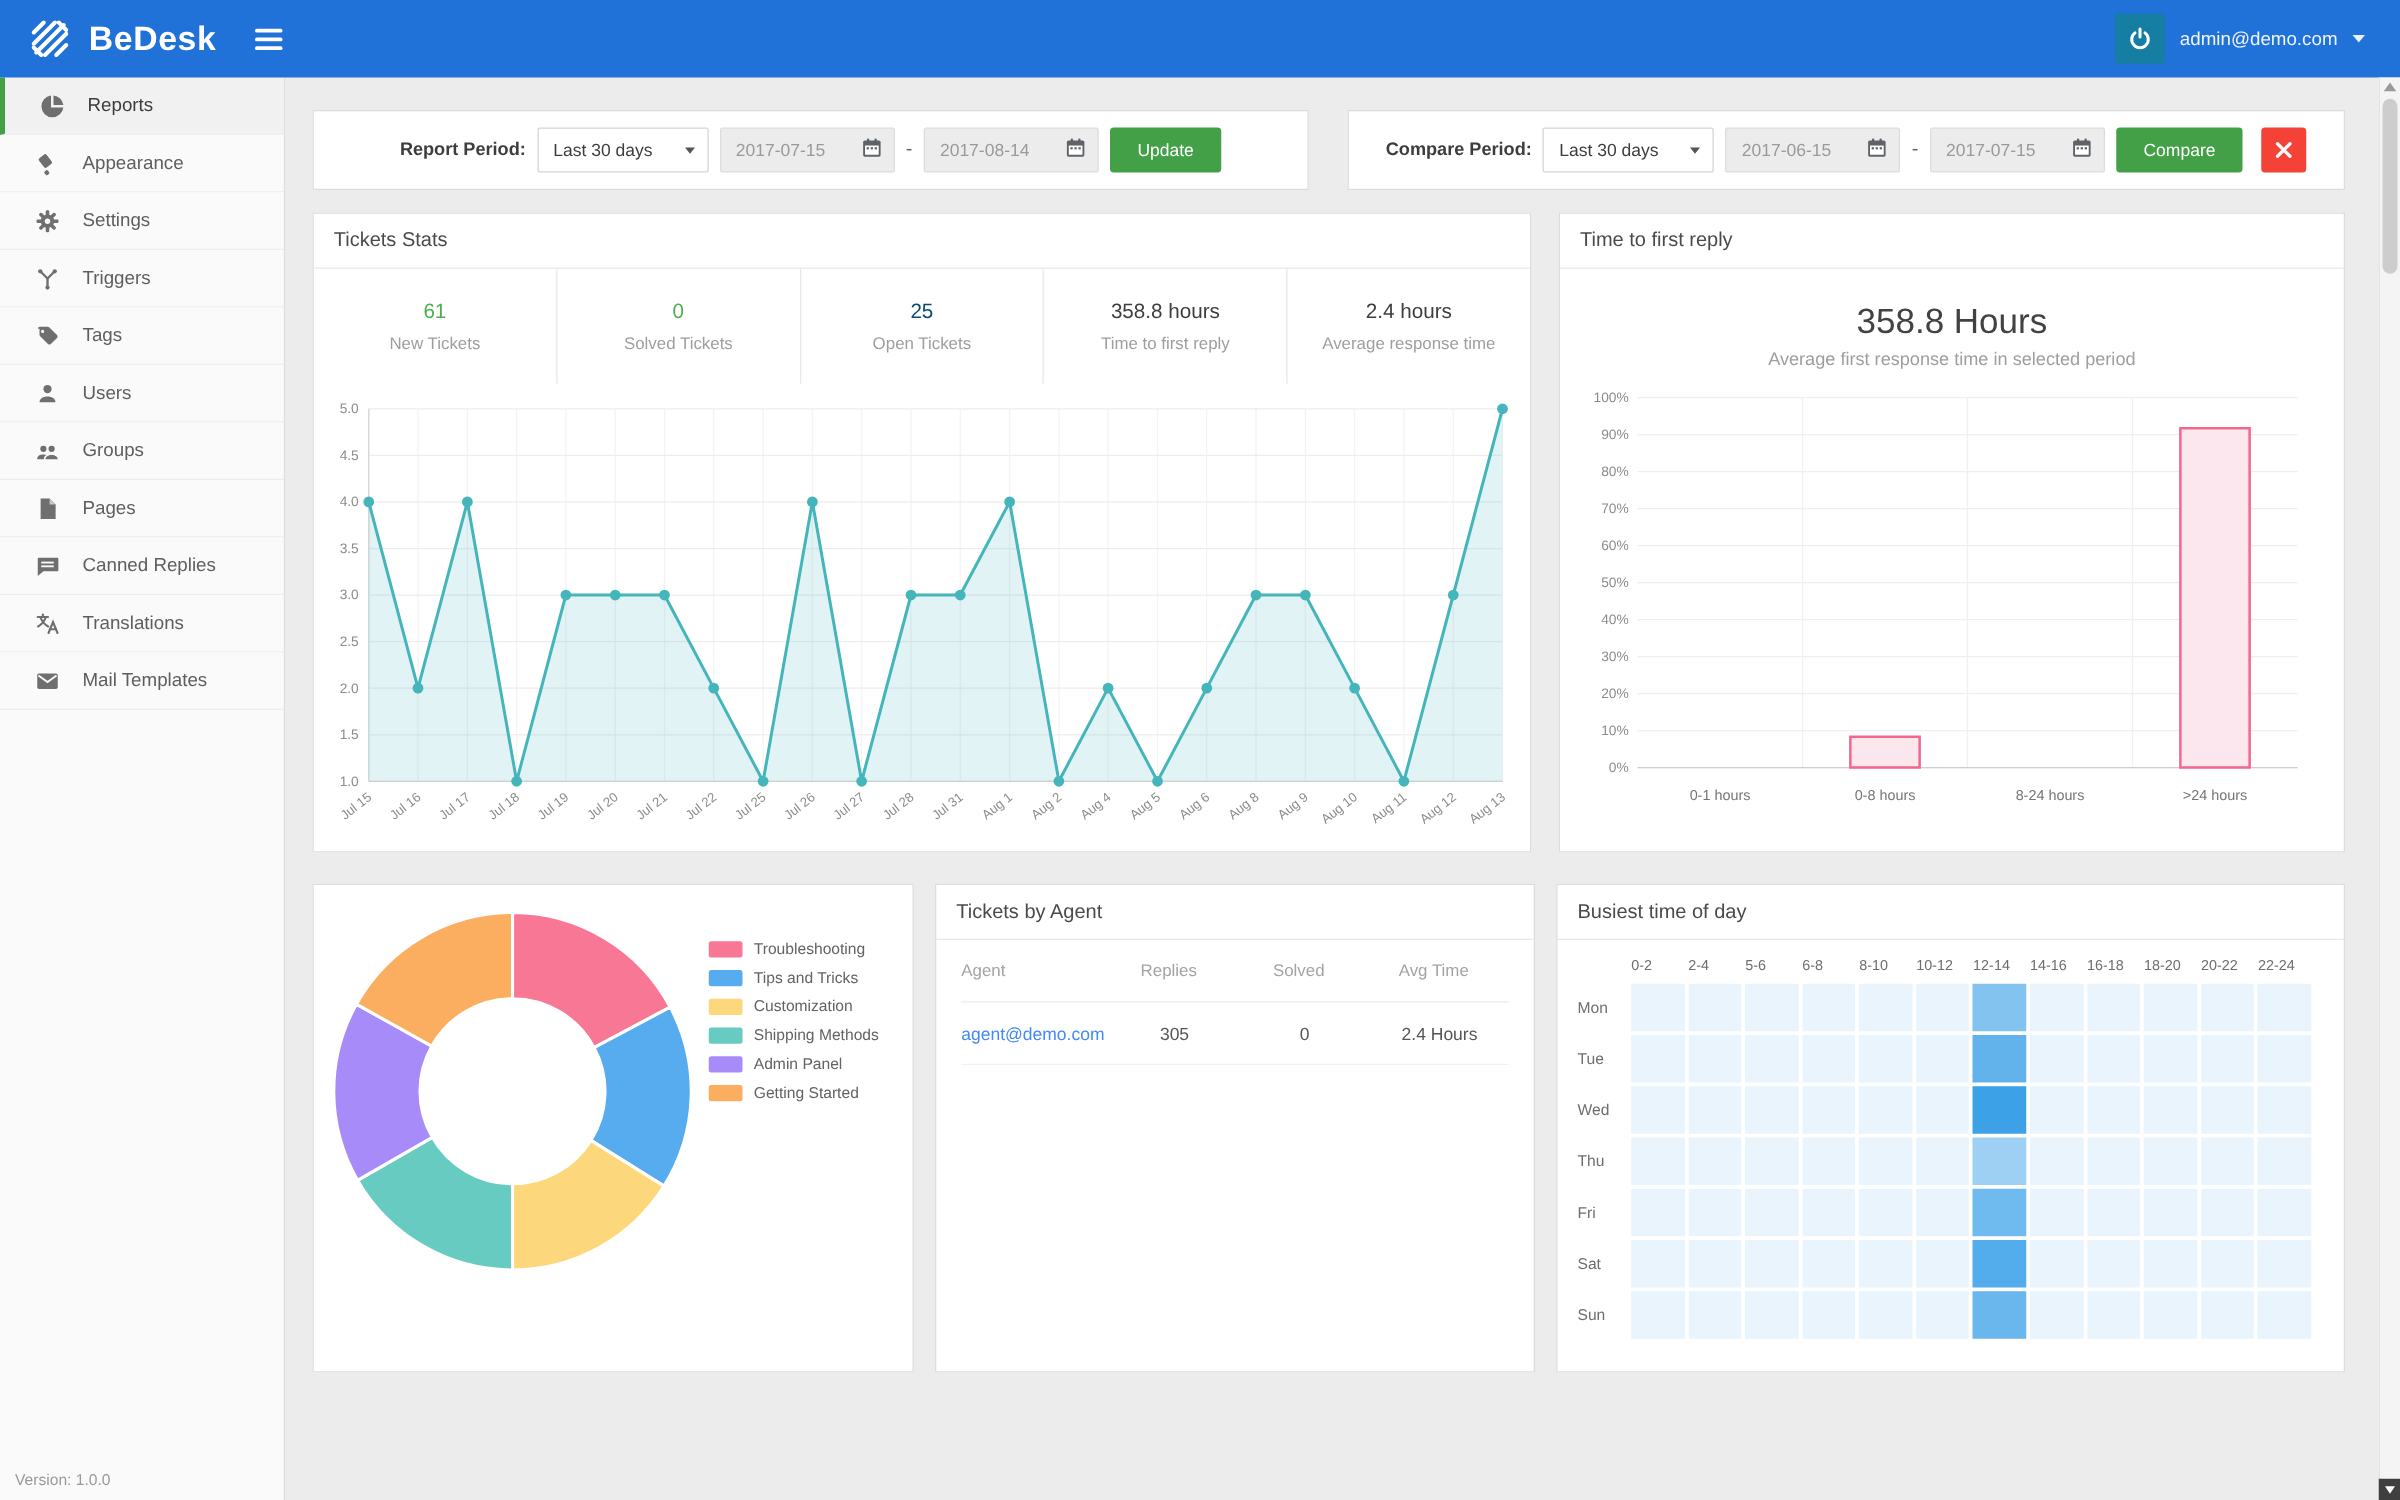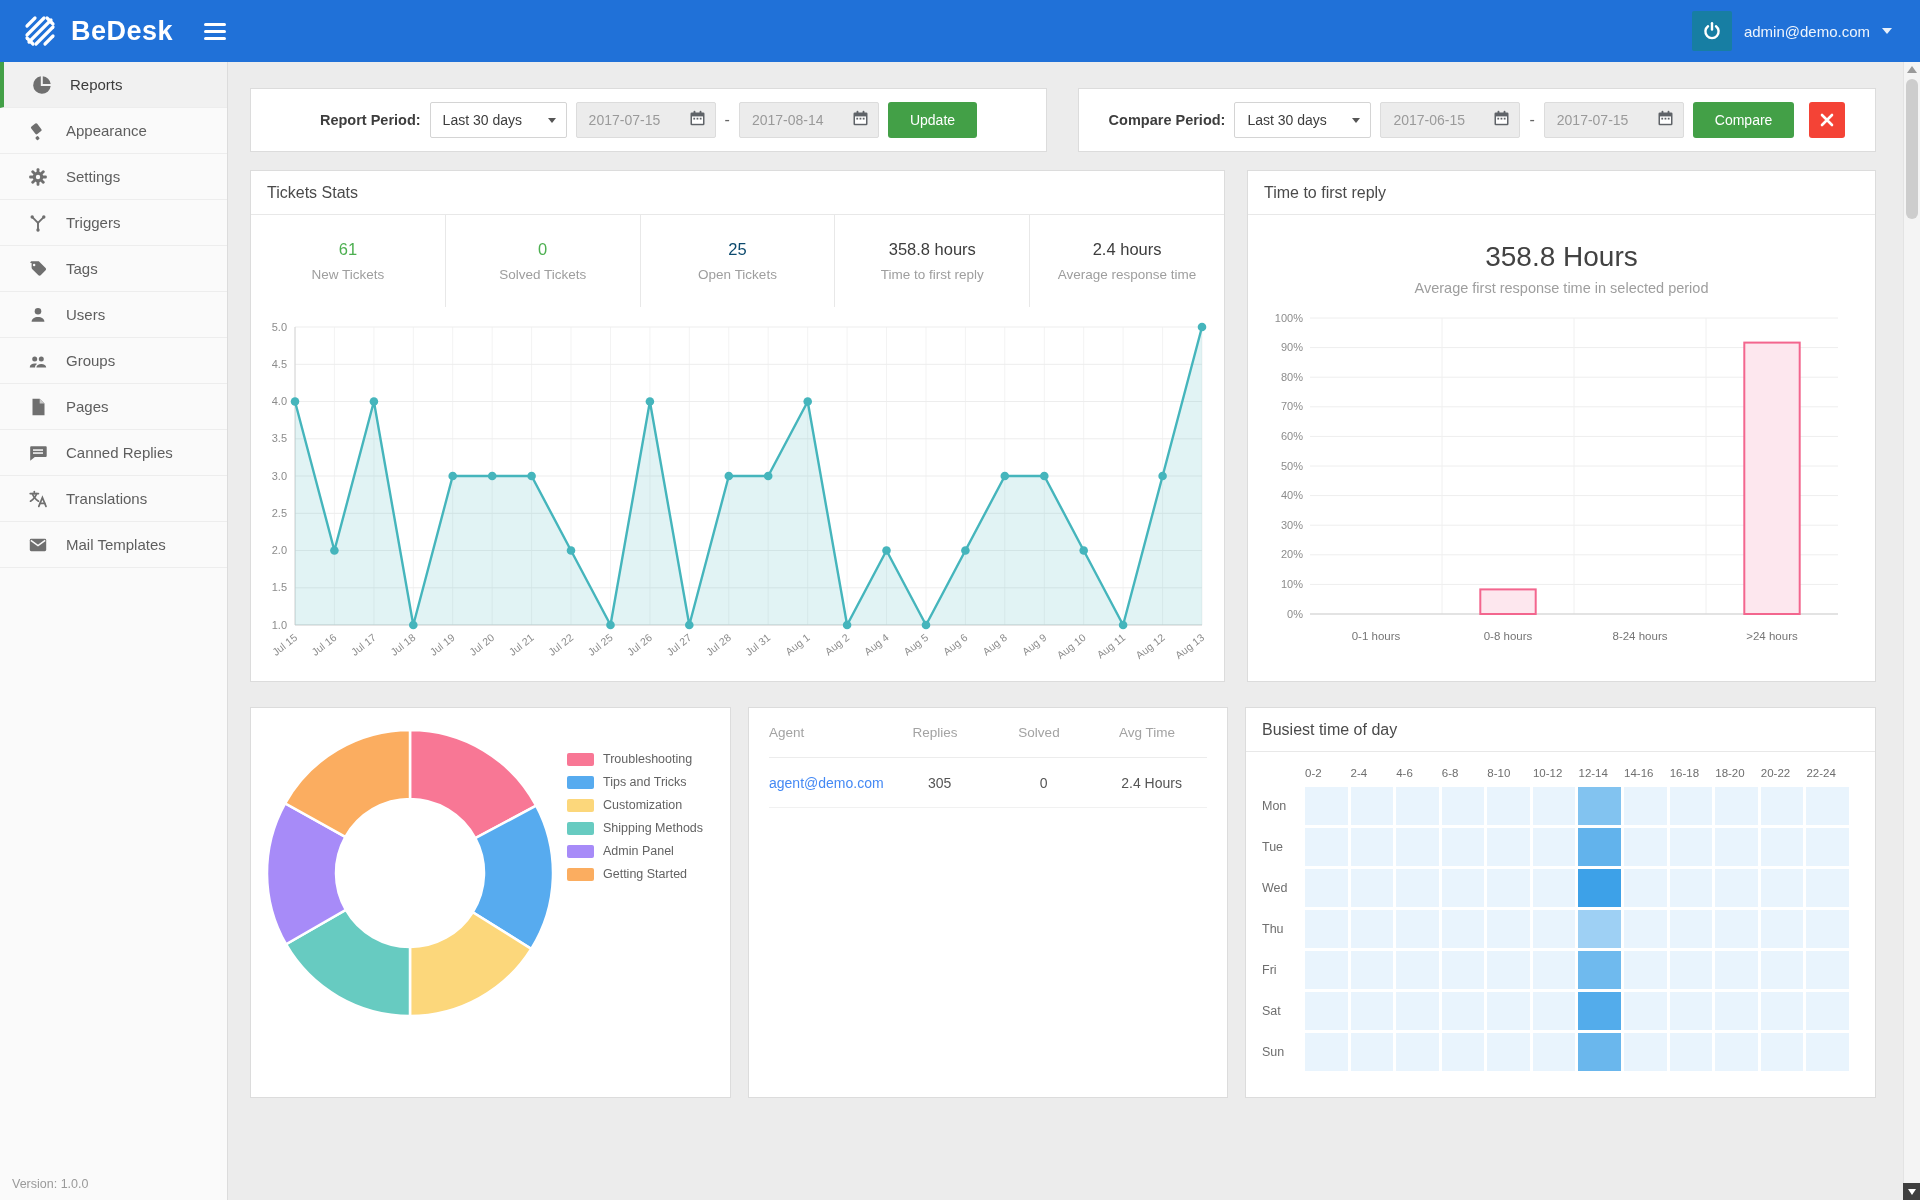--- a/index.html
+++ b/index.html
@@ -530,20 +530,21 @@
             </div>
             <div class="legend-item">
               <span class="legend-swatch" style="background:#fbad60"></span>
               <span class="legend-label">Getting Started</span>
             </div>
           </div>
       </div>
     </section>
 
     <section class="card agent-card">
+      <div class="card-title">Tickets by Agent</div>
       <div class="agent-table" id="agent-table">
           <div class="t-head">
             <span class="">Agent</span>
             <span class="col-c">Replies</span>
             <span class="col-c">Solved</span>
             <span class="col-c">Avg Time</span>
           </div>
           <div class="t-row">
             <a class="agent-link">agent@demo.com</a>
             <span class="col-c">305</span>
@@ -552,21 +553,21 @@
           </div>
         </div>
     </section>
 
     <section class="card busiest-card">
       <div class="card-title">Busiest time of day</div>
       <div id="heatmap">
           <div class="hm-corner"></div>
           <div class="hm-col">0-2</div>
           <div class="hm-col">2-4</div>
-          <div class="hm-col">4-6</div>
+          <div class="hm-col">5-6</div>
           <div class="hm-col">6-8</div>
           <div class="hm-col">8-10</div>
           <div class="hm-col">10-12</div>
           <div class="hm-col">12-14</div>
           <div class="hm-col">14-16</div>
           <div class="hm-col">16-18</div>
           <div class="hm-col">18-20</div>
           <div class="hm-col">20-22</div>
           <div class="hm-col">22-24</div>
           <div class="hm-row-label">Mon</div>

